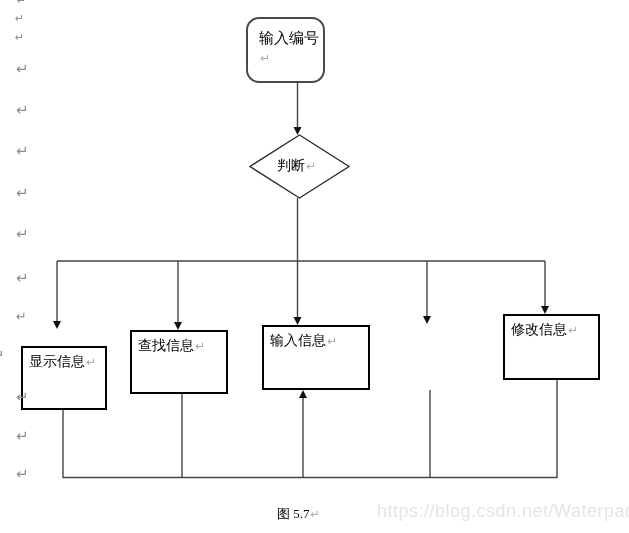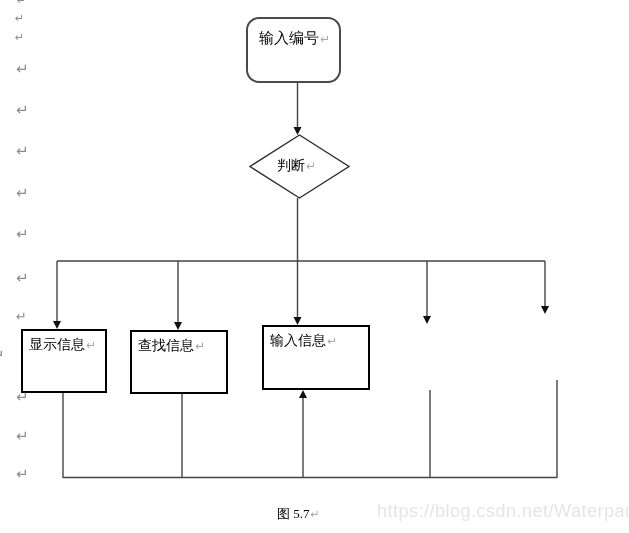--- a/index.html
+++ b/index.html
@@ -3,28 +3,28 @@
 <meta charset="utf-8">
 <style>
   html,body{margin:0;padding:0;background:#fff;}
   .page{
     position:relative;width:629px;height:533px;background:#ffffff;
     overflow:hidden;font-family:"Liberation Sans","DejaVu Sans",sans-serif;
   }
   svg.connectors{position:absolute;left:0;top:0;pointer-events:none;}
   .node{position:absolute;box-sizing:border-box;background:#fff;color:#000;}
   .start-node{
-    left:246px;top:17px;width:95px;height:66px;
+    left:246px;top:17px;width:79px;height:66px;
     border:2px solid #4a4a4a;border-radius:13px;
     padding:10px 0 0 11px;font-size:15px;
   }
   .proc-box{
     border:2px solid #000;padding:4px 0 0 6px;font-size:14px;line-height:1.35;
   }
-  .box1{left:21px;top:329px;width:86px;height:64px;}
+  .box1{left:21px;top:346px;width:86px;height:64px;}
   .box2{left:130px;top:330px;width:98px;height:64px;}
   .box3{left:262px;top:325px;width:108px;height:65px;}
   .box4{left:378px;top:324px;width:97px;height:66px;}
   .box5{left:503px;top:314px;width:97px;height:66px;}
   .diamond-label{
     position:absolute;left:277px;top:157px;font-size:14px;color:#000;background:transparent;
   }
   .ret{color:#a9a9a9;font-size:12px;margin-left:1px;font-family:"DejaVu Sans",sans-serif;}
   .caption{
     position:absolute;left:277px;top:505px;font-size:13px;color:#000;
@@ -91,20 +91,23 @@
 
   <div class="node proc-box box1">
     <span>显示信息</span><span class="ret">↵</span>
   </div>
   <div class="node proc-box box2">
     <span>查找信息</span><span class="ret">↵</span>
   </div>
   <div class="node proc-box box3">
     <span>输入信息</span><span class="ret">↵</span>
   </div>
+  <div class="node proc-box box5">
+    <span>修改信息</span><span class="ret">↵</span>
+  </div>
 
   <div class="caption">
     <span>图 5.7</span><span class="ret">↵</span>
   </div>
 
   <div class="watermark">https://blog.csdn.net/Waterpaddler</div>
 
   <span class="pmark" style="left:17px;top:-5px;font-size:11px">↵</span>
   <span class="pmark" style="left:15px;top:13px;font-size:11px">↵</span>
   <span class="pmark" style="left:15px;top:32px;font-size:11px">↵</span>

